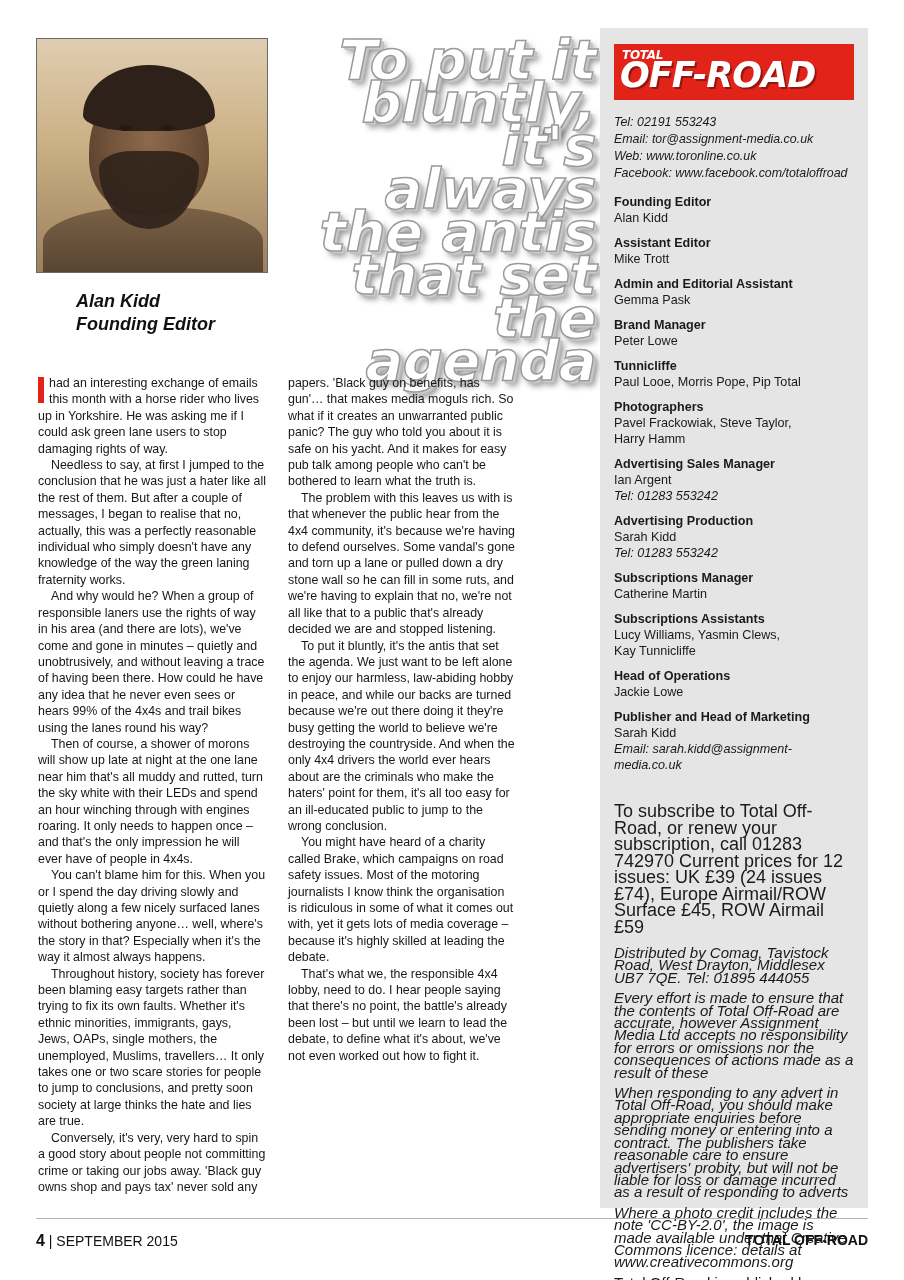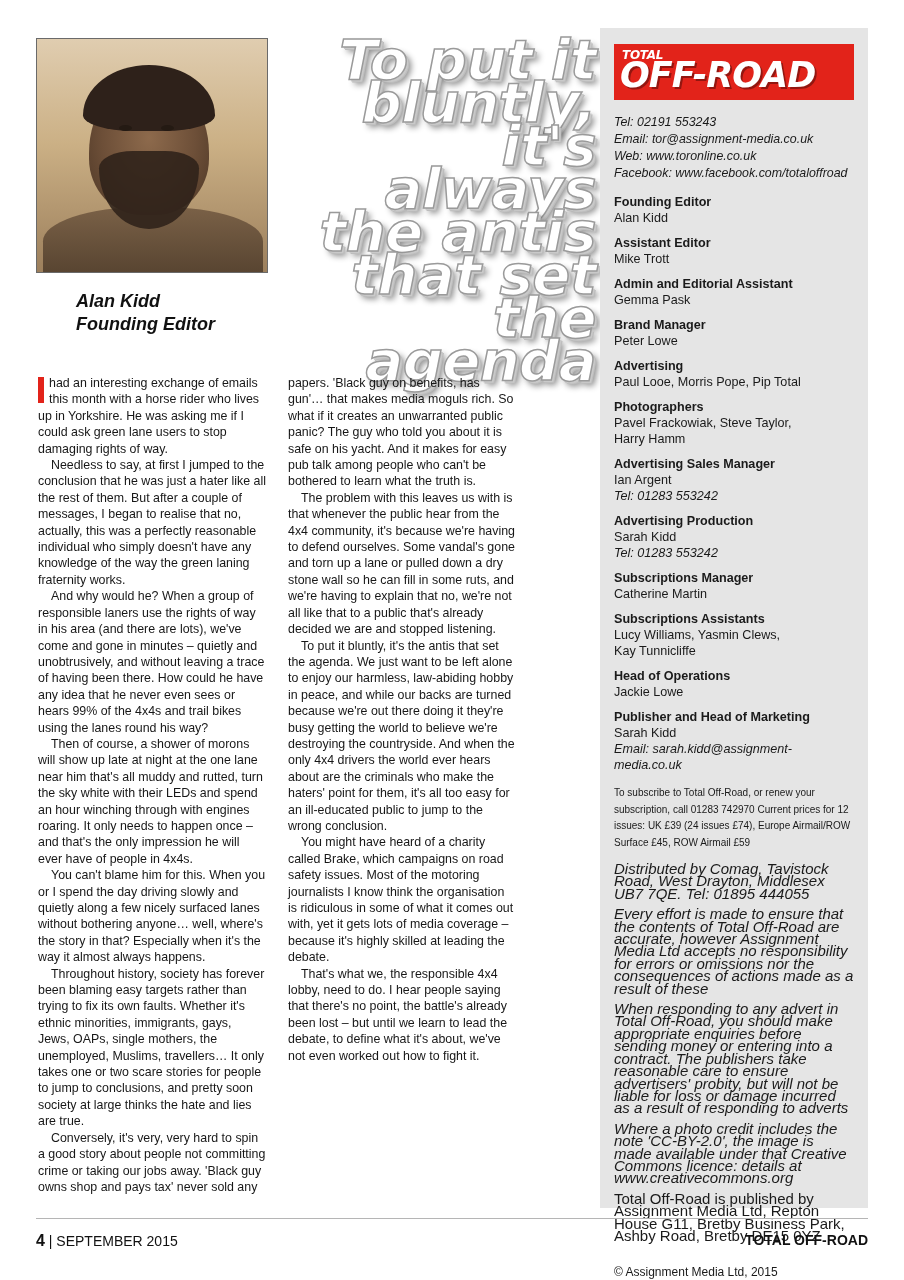--- a/index.html
+++ b/index.html
@@ -117,21 +117,21 @@
     text-shadow: 2px 2px 0 rgba(0,0,0,0.35);
   }
   .contact { font-size: 12.4px; line-height: 17px; margin-bottom: 12px; }
   .contact .lbl { font-style: italic; }
   .contact .val { font-style: italic; }
   .block { margin-bottom: 9px; }
   .block .role { font-weight: bold; font-size: 12.6px; line-height: 16px; }
   .block .name { font-size: 12.6px; line-height: 16px; }
   .block .name.it { font-style: italic; }
   .sub-note {
-    font-size: 10px; line-height: 16.5px; margin-top: 12px; margin-bottom: 12px;
+    font-size: 18px; line-height: 16.5px; margin-top: 30px; margin-bottom: 12px;
   }
   .fineprint { font-size: 15px; line-height: 12.4px; margin-bottom: 8px; }
   .fineprint.it { font-style: italic; }
   .copyright { font-size: 12px; margin-top: 23px; }
 
   
   .footer-rule {
     position: absolute; left: 36px; top: 1218px; width: 832px; height: 1px; background: #b5b5b5;
   }
   .footer-left {
@@ -207,21 +207,21 @@
     </div>
     <div class="block">
       <div class="role">Admin and Editorial Assistant</div>
       <div class="name">Gemma Pask</div>
     </div>
     <div class="block">
       <div class="role">Brand Manager</div>
       <div class="name">Peter Lowe</div>
     </div>
     <div class="block">
-      <div class="role">Advertising</div>
+      <div class="role">Tunnicliffe</div>
       <div class="name">Paul Looe, Morris Pope, Pip Total</div>
     </div>
     <div class="block">
       <div class="role">Photographers</div>
       <div class="name">Pavel Frackowiak, Steve Taylor,</div>
       <div class="name">Harry Hamm</div>
     </div>
     <div class="block">
       <div class="role">Advertising Sales Manager</div>
       <div class="name">Ian Argent</div>

